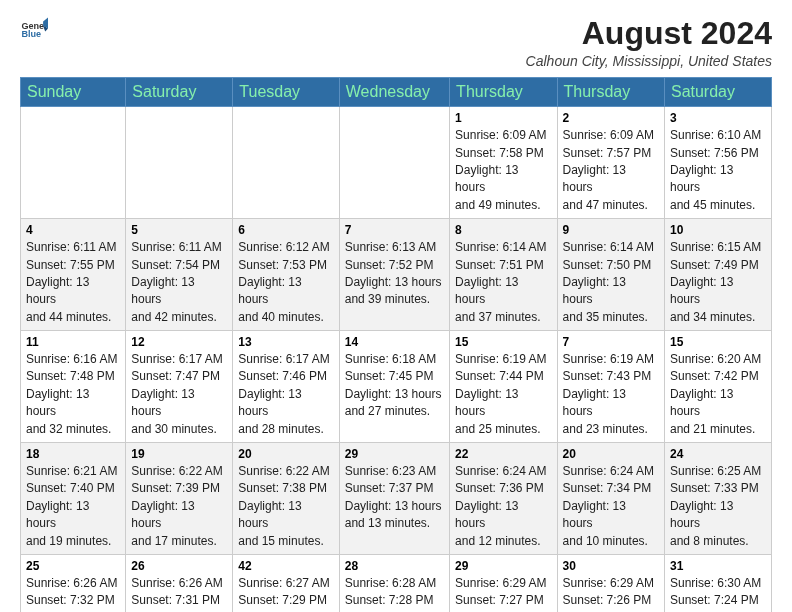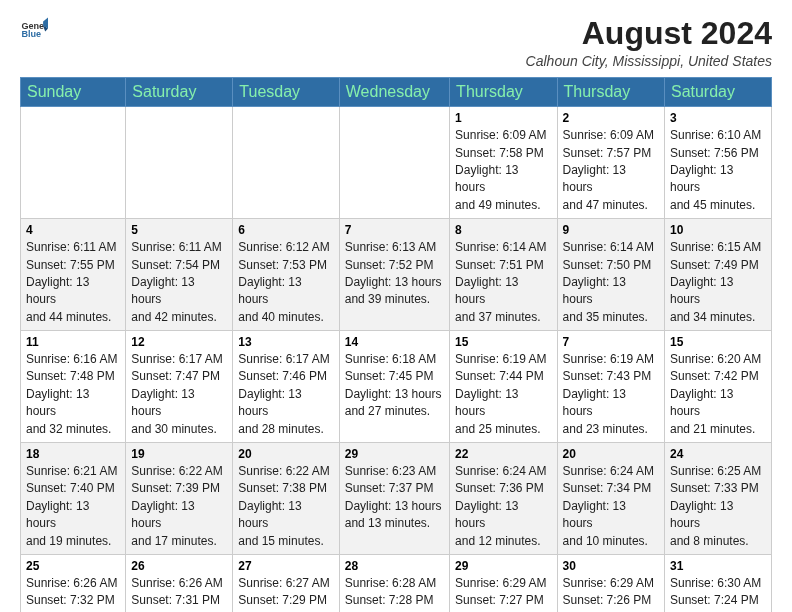--- a/index.html
+++ b/index.html
@@ -237,21 +237,21 @@
         <tr>
           <td>
             <span class="day-number">25</span>
             <div class="day-info">Sunrise: 6:26 AM<br>Sunset: 7:32 PM<br>Daylight: 13 hours<br>and 6 minutes.</div>
           </td>
           <td>
             <span class="day-number">26</span>
             <div class="day-info">Sunrise: 6:26 AM<br>Sunset: 7:31 PM<br>Daylight: 13 hours<br>and 4 minutes.</div>
           </td>
           <td>
-            <span class="day-number">27</span>
+            <span class="day-number">42</span>
             <div class="day-info">Sunrise: 6:27 AM<br>Sunset: 7:29 PM<br>Daylight: 13 hours<br>and 2 minutes.</div>
           </td>
           <td>
             <span class="day-number">28</span>
             <div class="day-info">Sunrise: 6:28 AM<br>Sunset: 7:28 PM<br>Daylight: 13 hours<br>and 0 minutes.</div>
           </td>
           <td>
             <span class="day-number">29</span>
             <div class="day-info">Sunrise: 6:29 AM<br>Sunset: 7:27 PM<br>Daylight: 12 hours<br>and 58 minutes.</div>
           </td>

